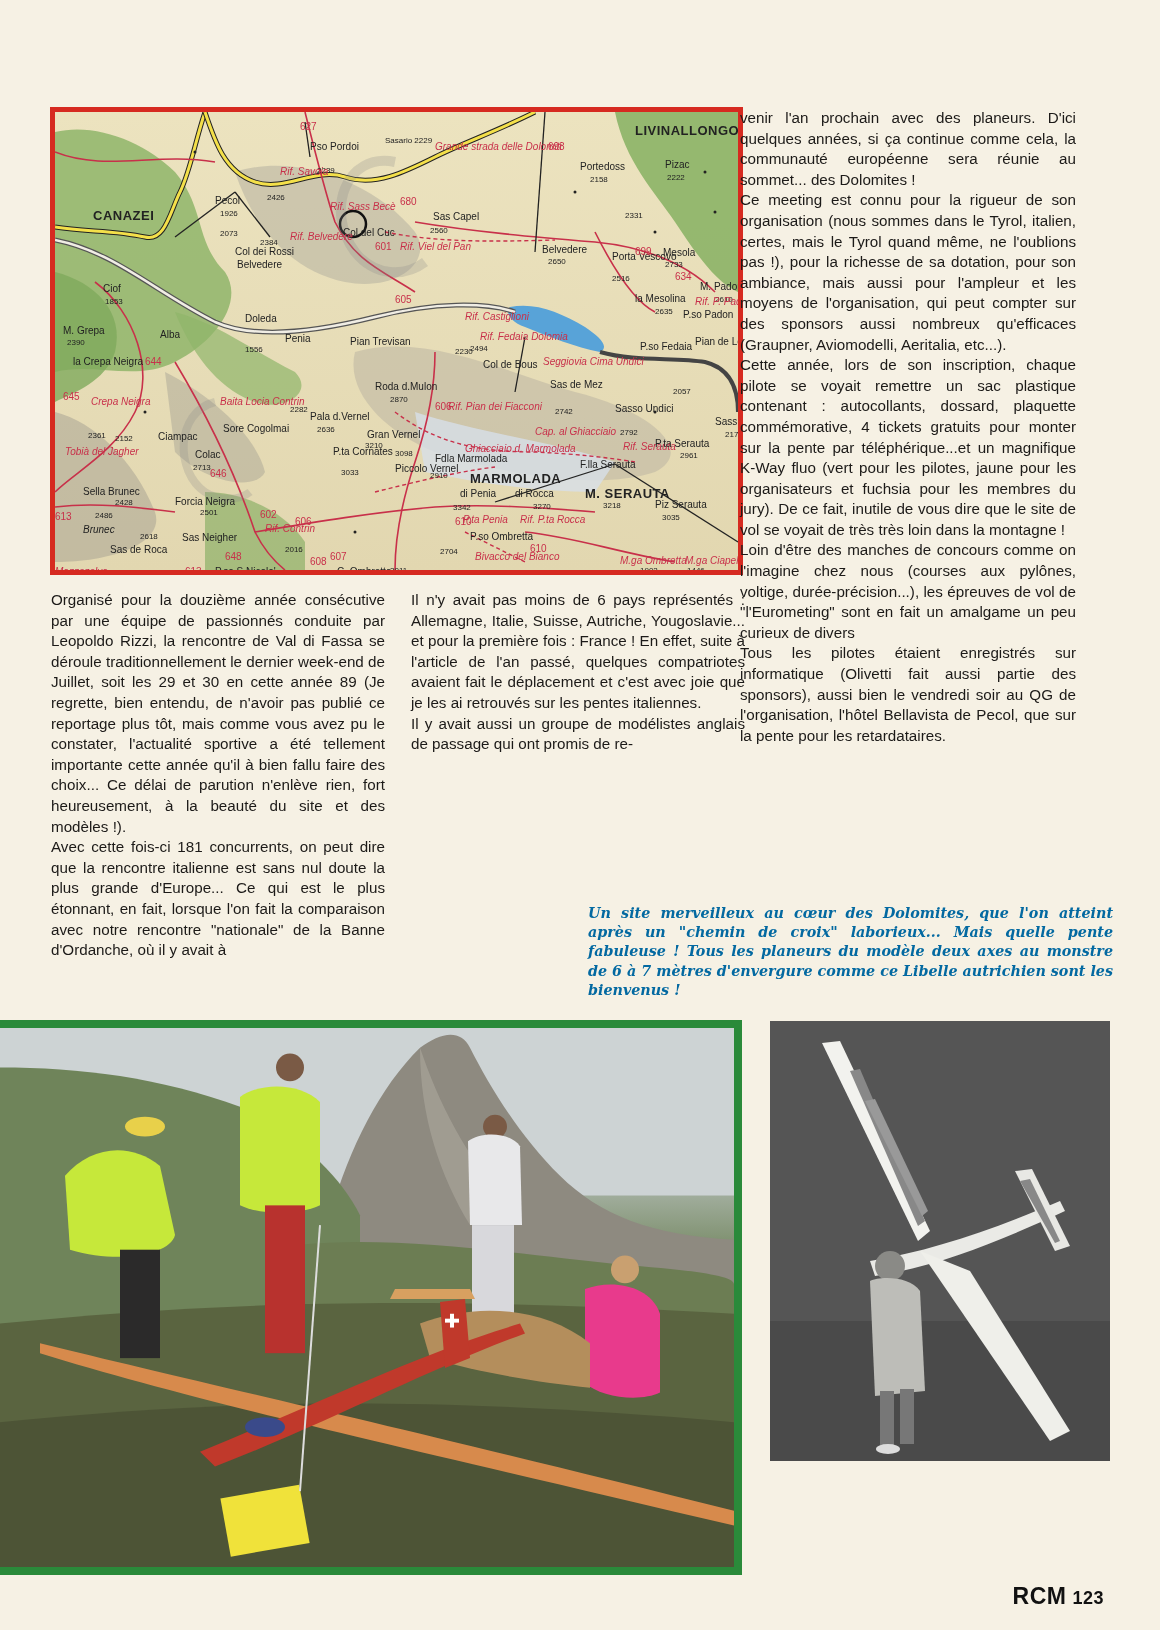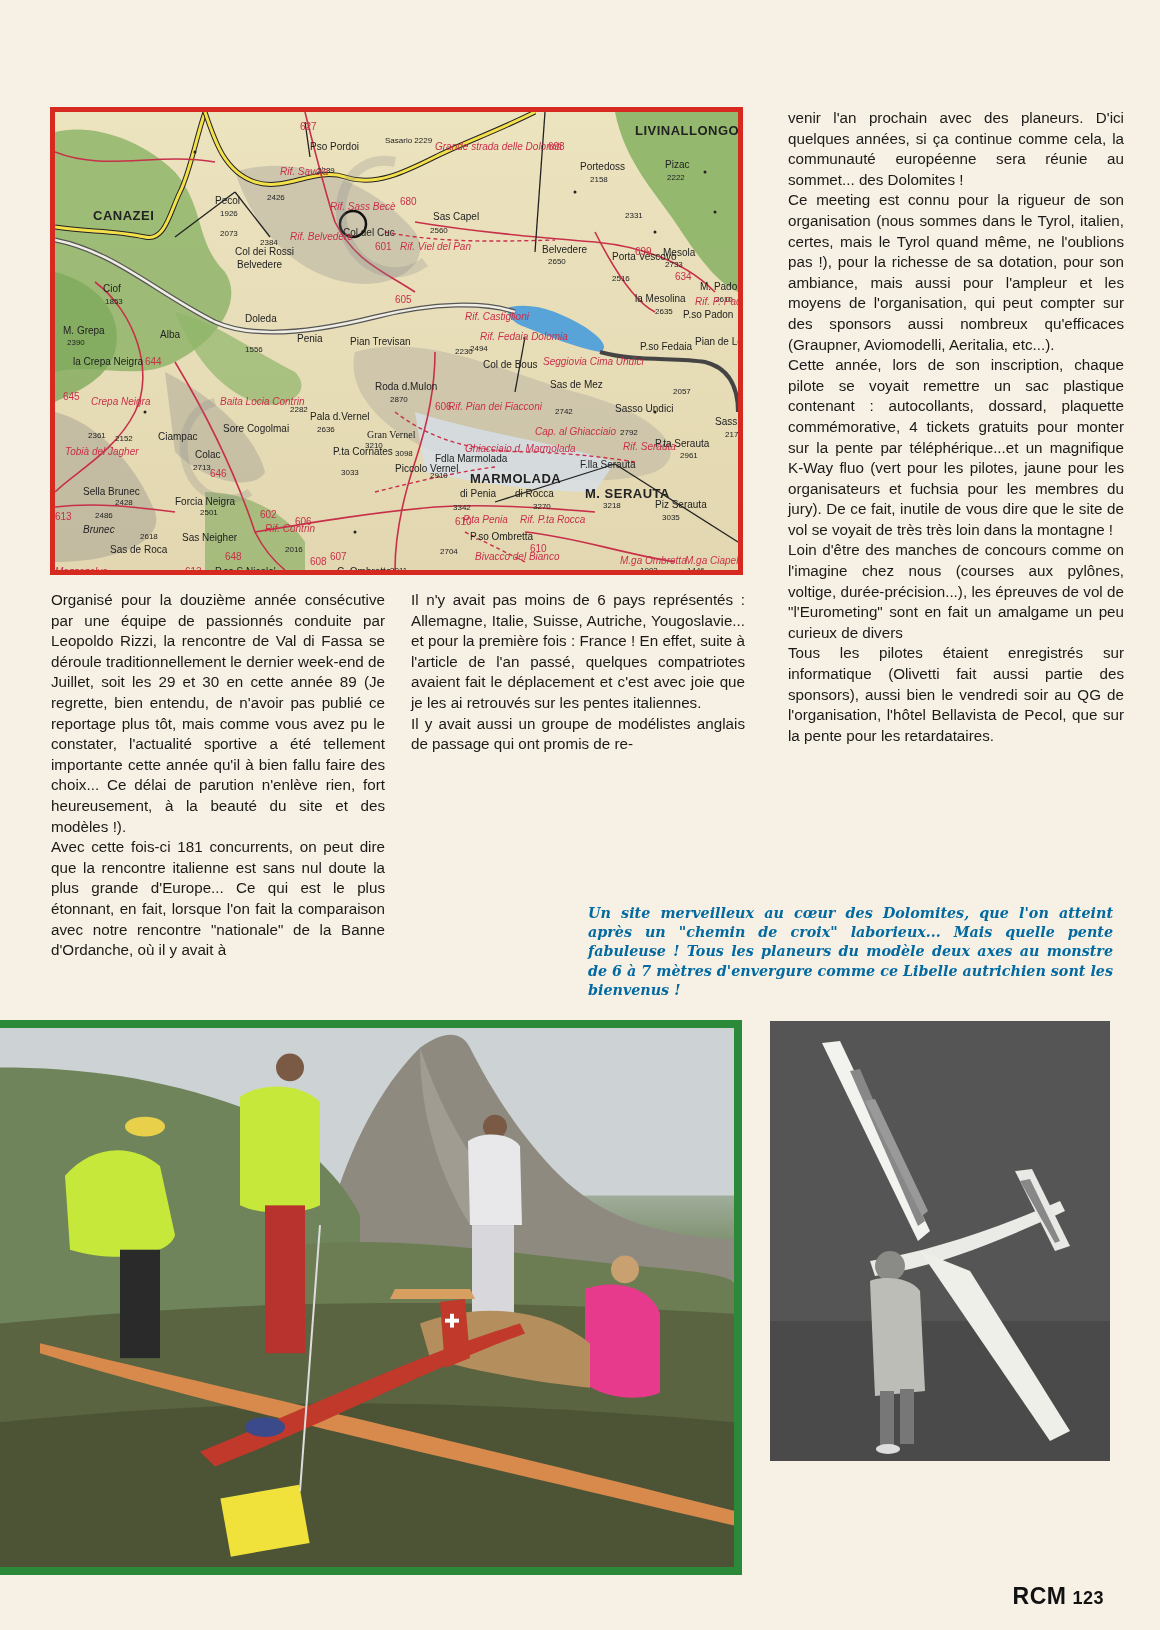--- a/index.html
+++ b/index.html
@@ -29,21 +29,21 @@
   .map-label.trail { color: #c8304a; font-size: 10px; }
 
   
   .col {
     position: absolute; font-size: 15.2px; line-height: 20.6px; text-align: justify;
     color: #1c1a18;
   }
   .col p { margin: 0; }
   .col-1 { left: 51px; top: 590px; width: 334px; }
   .col-2 { left: 411px; top: 590px; width: 334px; }
-  .col-3 { left: 788px; top: 108px; width: 336px; }
+  .col-3 { left: 740px; top: 108px; width: 336px; }
 
   .heading {
     color: #d6261e; font-style: italic; font-weight: bold;
     font-size: 27px; line-height: 29px; margin: 8px 0 5px 0; text-align: left;
     letter-spacing: -0.3px;
   }
 
   .caption {
     position: absolute; left: 588px; top: 904px; width: 525px;
     font-family: "DejaVu Serif", serif; font-style: italic; font-weight: bold;
@@ -188,21 +188,21 @@
         <span class="map-label alt" style="left: 600px; top: 196px;">2635</span>
         <span class="map-label " style="left: 628px; top: 198px;">P.so Padon</span>
         <span class="map-label red" style="left: 640px; top: 185px;">Rif. P. Padon</span>
         <span class="map-label " style="left: 48px; top: 172px;">Ciof</span>
         <span class="map-label alt" style="left: 50px; top: 186px;">1853</span>
         <span class="map-label " style="left: 8px; top: 214px;">M. Grepa</span>
         <span class="map-label alt" style="left: 12px; top: 227px;">2390</span>
         <span class="map-label " style="left: 18px; top: 245px;">la Crepa Neigra</span>
         <span class="map-label red" style="left: 36px; top: 285px;">Crepa Neigra</span>
         <span class="map-label " style="left: 105px; top: 218px;">Alba</span>
-        <span class="map-label " style="left: 202px; top: 222px; padding-left: 40px;">Penia</span>
+        <span class="map-label " style="left: 190px; top: 222px; padding-left: 40px;">Penia</span>
         <span class="map-label alt" style="left: 190px; top: 234px;">1556</span>
         <span class="map-label " style="left: 190px; top: 202px;">Doleda</span>
         <span class="map-label " style="left: 295px; top: 225px;">Pian Trevisan</span>
         <span class="map-label red" style="left: 410px; top: 200px;">Rif. Castiglioni</span>
         <span class="map-label red" style="left: 425px; top: 220px;">Rif. Fedaia Dolomia</span>
         <span class="map-label alt" style="left: 400px; top: 236px;">2230</span>
         <span class="map-label " style="left: 428px; top: 248px;">Col de Bous</span>
         <span class="map-label alt" style="left: 415px; top: 233px;">2494</span>
         <span class="map-label red" style="left: 488px; top: 245px;">Seggiovia Cima Undici</span>
         <span class="map-label " style="left: 585px; top: 230px;">P.so Fedaia</span>
@@ -231,21 +231,21 @@
         <span class="map-label big" style="left: 530px; top: 375px;">M. SERAUTA</span>
         <span class="map-label alt" style="left: 548px; top: 390px;">3218</span>
         <span class="map-label " style="left: 600px; top: 388px;">Piz Serauta</span>
         <span class="map-label alt" style="left: 607px; top: 402px;">3035</span>
         <span class="map-label alt" style="left: 478px; top: 391px;">3270</span>
         <span class="map-label alt" style="left: 398px; top: 392px;">3342</span>
         <span class="map-label red" style="left: 465px; top: 403px;">Rif. P.ta Rocca</span>
         <span class="map-label red" style="left: 408px; top: 403px;">P.ta Penia</span>
         <span class="map-label " style="left: 255px; top: 300px;">Pala d.Vernel</span>
         <span class="map-label alt" style="left: 262px; top: 314px;">2636</span>
-        <span class="map-label " style="left: 312px; top: 318px; font-family: Liberation Serif, serif;">Gran Vernel</span>
+        <span class="map-label " style="left: 312px; top: 318px;">Gran Vernel</span>
         <span class="map-label alt" style="left: 310px; top: 330px;">3210</span>
         <span class="map-label alt" style="left: 340px; top: 338px;">3098</span>
         <span class="map-label " style="left: 340px; top: 352px;">Piccolo Vernel</span>
         <span class="map-label " style="left: 278px; top: 335px;">P.ta Cornates</span>
         <span class="map-label alt" style="left: 286px; top: 357px;">3033</span>
         <span class="map-label " style="left: 168px; top: 312px;">Sore Cogolmai</span>
         <span class="map-label red" style="left: 165px; top: 285px;">Baita Locia Contrin</span>
         <span class="map-label alt" style="left: 235px; top: 294px;">2282</span>
         <span class="map-label " style="left: 103px; top: 320px;">Ciampac</span>
         <span class="map-label " style="left: 140px; top: 338px;">Colac</span>

